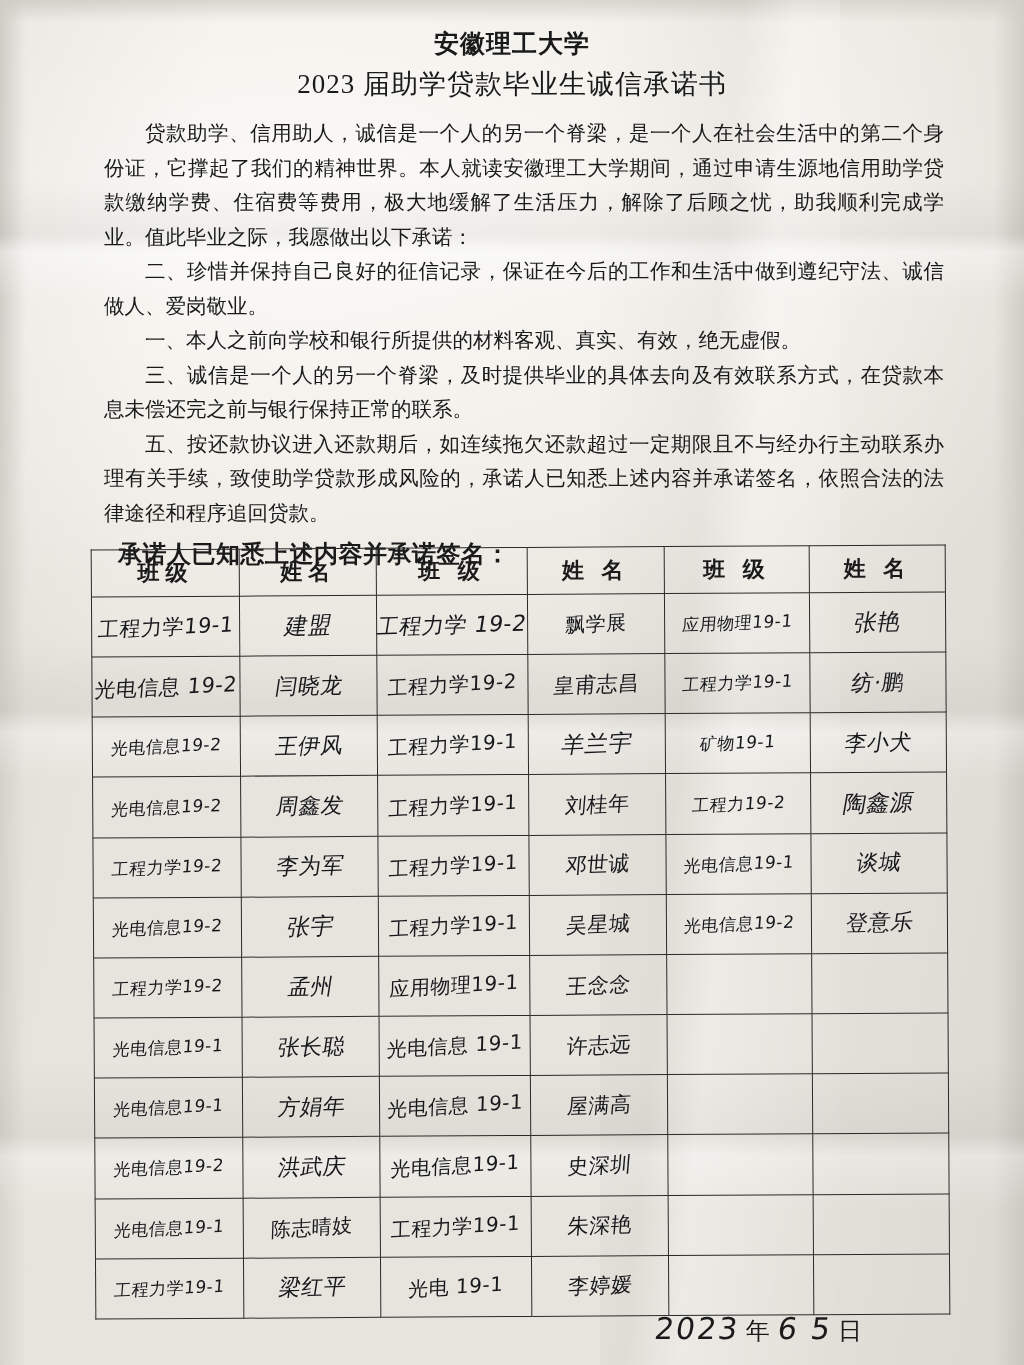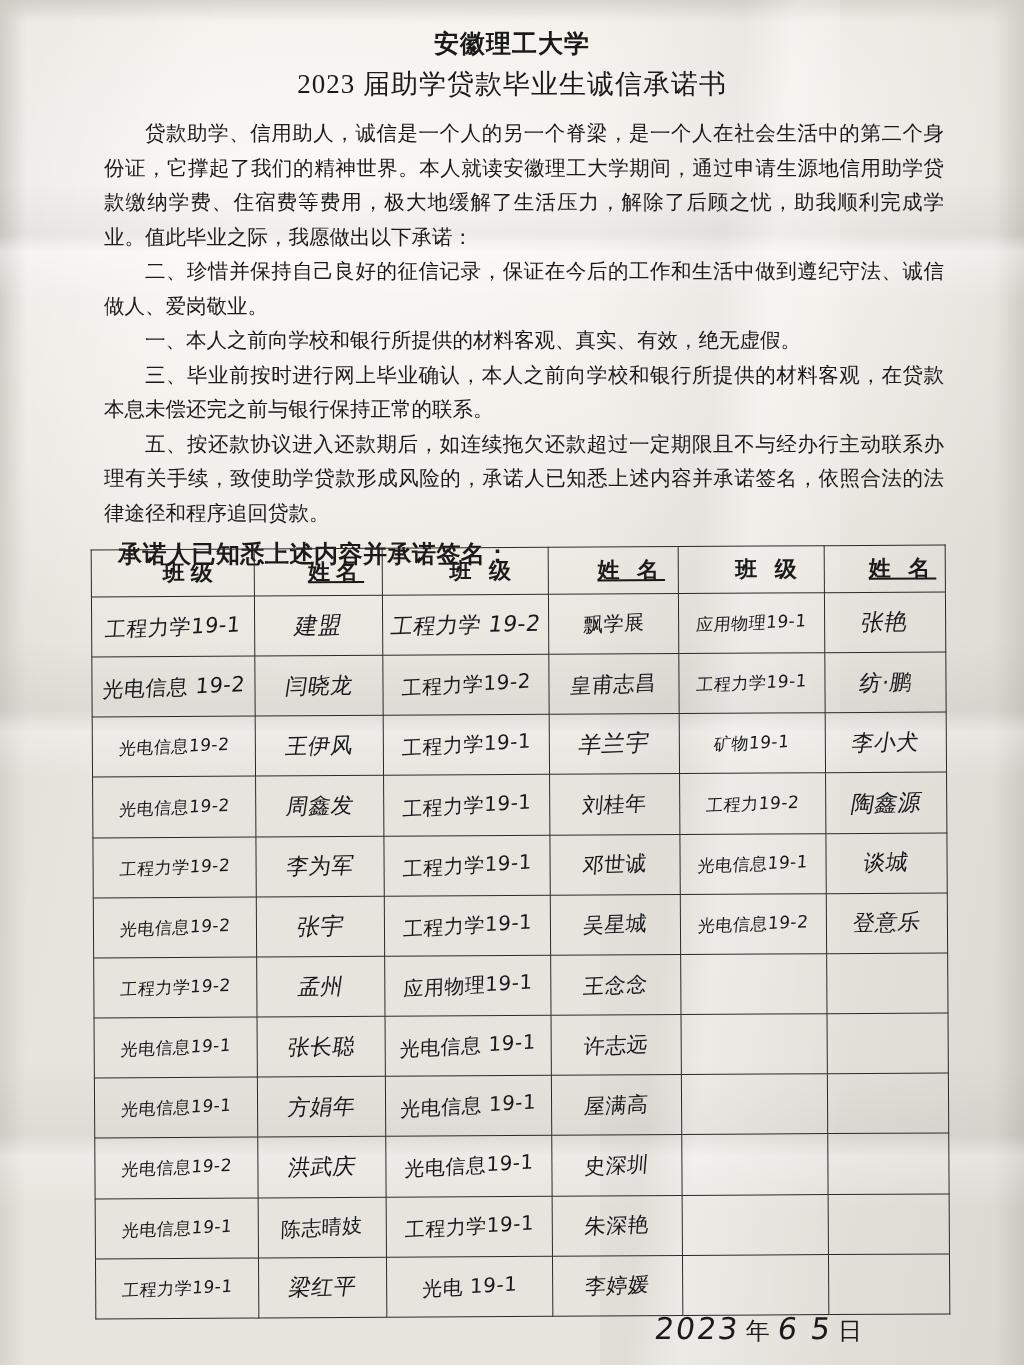--- a/index.html
+++ b/index.html
@@ -50,39 +50,39 @@
     border-collapse:collapse;width:855px;height:770px;
     transform:rotate(-0.35deg);
   }
   table.sign th, table.sign td{
     border:1.6px solid #2a2a2a;
     padding:0;
     text-align:center;
     vertical-align:middle;
   }
   table.sign th{
-    font-size:22px;font-weight:bold;letter-spacing:6px;height:46px;padding-left:36px;
+    font-size:22px;font-weight:bold;letter-spacing:6px;height:46px;
   }
   table.sign td{height:56px;}
   .hw{
     font-family:"DejaVu Sans", sans-serif;
     font-size:21px;
     color:#17181c;
     display:inline-block;
     transform:rotate(-2deg) skewX(-7deg);
     letter-spacing:0.5px;
     white-space:nowrap;
   }
   .hw.s2{transform:rotate(-1deg) skewX(-10deg);font-size:22px;}
   .hw.s3{transform:rotate(-3deg) skewX(-5deg);font-size:20px;}
   .hw.s4{transform:rotate(-1.6deg) skewX(-12deg);font-size:23px;}
   .hw.tiny{font-size:17px;}
 
   .col-class{width:148px;}
-  .col-name{width:142px;text-decoration:underline;}
+  .col-name{width:142px;}
 
   .date-line{position:absolute;right:160px;bottom:22px;font-size:24px;letter-spacing:2px;}
   .date-num{font-family:"DejaVu Sans", sans-serif;font-size:30px;display:inline-block;transform:skewX(-8deg);padding:0 6px;}
 </style>
 </head>
 <body>
 
 <div class="page">
   <div class="edge-top"></div>
   <div class="edge-left"></div>
@@ -97,21 +97,21 @@
 
     <div class="title-block">
       <div class="title1">安徽理工大学</div>
       <div class="title2">2023 届助学贷款毕业生诚信承诺书</div>
     </div>
 
     <div class="body-text">
       <p class="ind2">贷款助学、信用助人，诚信是一个人的另一个脊梁，是一个人在社会生活中的第二个身份证，它撑起了我们的精神世界。本人就读安徽理工大学期间，通过申请生源地信用助学贷款缴纳学费、住宿费等费用，极大地缓解了生活压力，解除了后顾之忧，助我顺利完成学业。值此毕业之际，我愿做出以下承诺：</p>
       <p class="ind2">二、珍惜并保持自己良好的征信记录，保证在今后的工作和生活中做到遵纪守法、诚信做人、爱岗敬业。</p>
       <p class="ind2">一、本人之前向学校和银行所提供的材料客观、真实、有效，绝无虚假。</p>
-      <p class="ind2">三、毕业前按时进行网上毕业确认，本人之前向学校和银行所提供的材料客观，在贷款本息未偿还完之前与银行保持正常的联系。</p>
+      <p class="ind2">三、诚信是一个人的另一个脊梁，及时提供毕业的具体去向及有效联系方式，在贷款本息未偿还完之前与银行保持正常的联系。</p>
       <p class="ind2">五、按还款协议进入还款期后，如连续拖欠还款超过一定期限且不与经办行主动联系办理有关手续，致使助学贷款形成风险的，承诺人已知悉上述内容并承诺签名，依照合法的法律途径和程序追回贷款。</p>
     </div>
 
     <div class="pledge-line">承诺人已知悉上述内容并承诺签名：</div>
 
     <div class="tbl-wrap">
       <table class="sign">
         <thead>
           <tr>
             <th class="col-class">班级</th>

